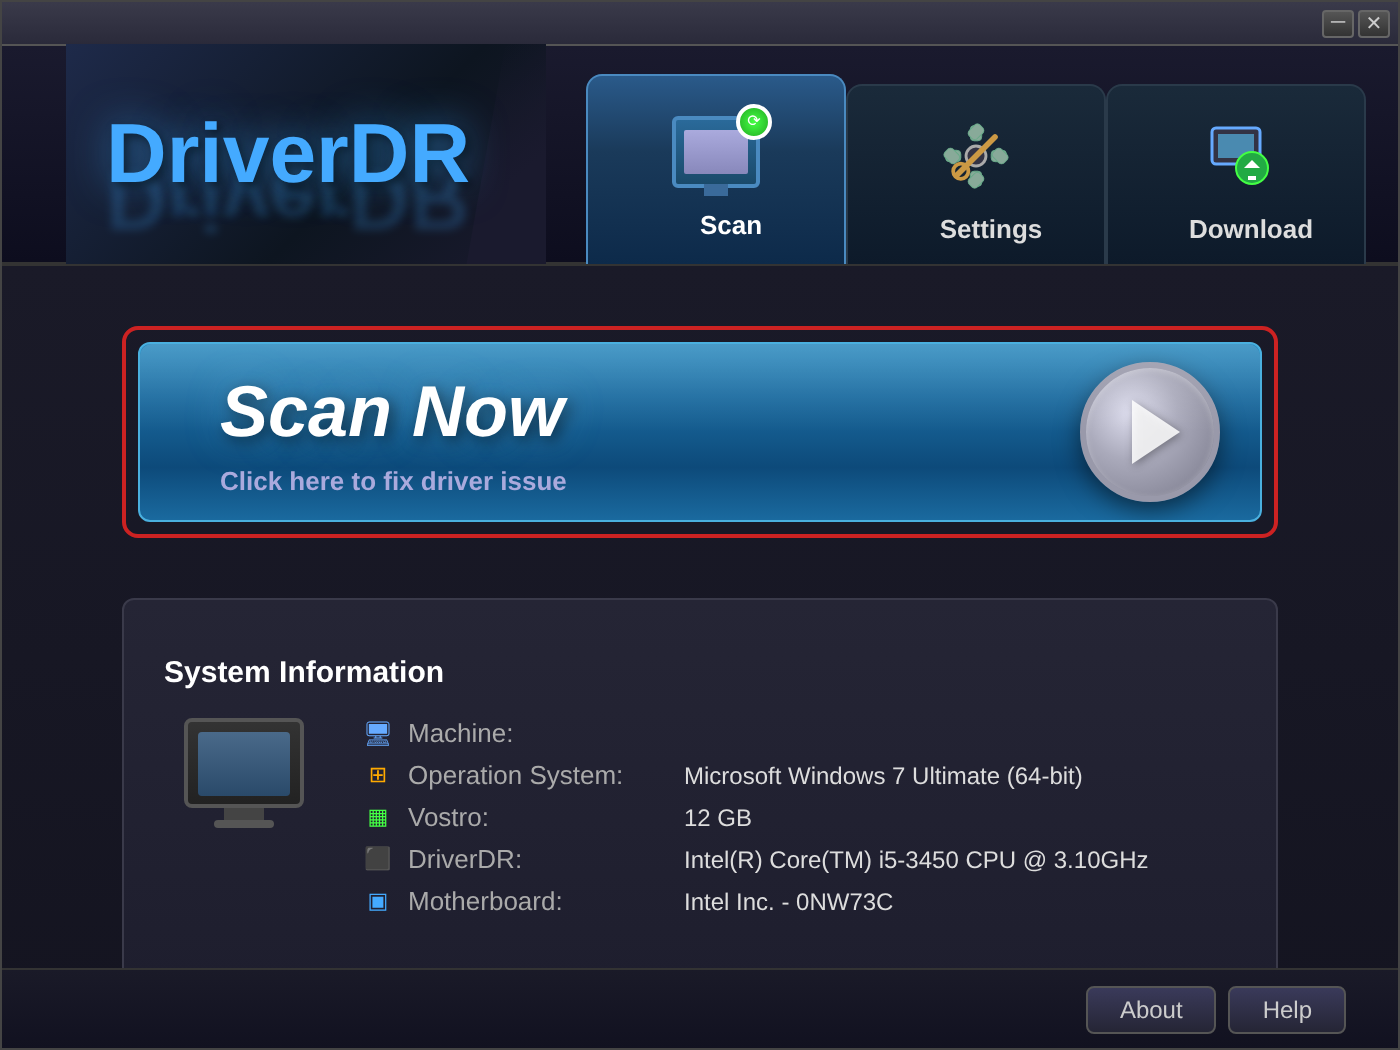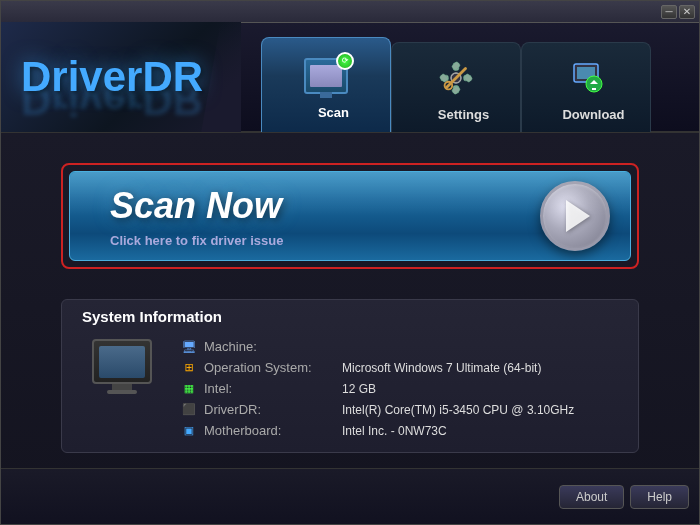--- a/index.html
+++ b/index.html
@@ -58,20 +58,21 @@
 
     .logo-area {
       width: 240px;
       height: 110px;
       display: flex;
       align-items: center;
       padding-left: 20px;
       background: linear-gradient(135deg, #1e2a4a 0%, #0d1520 60%, #1a1a2e 100%);
       position: relative;
       overflow: hidden;
+      margin-left: 32px;
     }
 
     .logo-area::after {
       content: '';
       position: absolute;
       right: -30px;
       top: 0;
       bottom: 0;
       width: 60px;
       background: linear-gradient(135deg, transparent 0%, #1a1a2e 50%);
@@ -282,21 +283,21 @@
       border-left: 24px solid rgba(255,255,255,0.85);
       margin-left: 6px;
       filter: drop-shadow(1px 1px 2px rgba(0,0,0,0.4));
     }
 
     
     .system-info {
       background: linear-gradient(180deg, #252535 0%, #1e1e2e 100%);
       border-radius: 6px;
       border: 1px solid #3a3a4a;
-      padding: 8px 20px;
+      padding: 28px 20px;
     }
 
     .system-info-title {
       font-size: 15px;
       font-weight: bold;
       color: #fff;
       margin-bottom: 14px;
     }
 
     .system-info-body {
@@ -381,27 +382,27 @@
     .icon-mem { color: #4f4; font-size: 11px; }
     .icon-cpu { color: #f84; font-size: 11px; }
     .icon-mb { color: #4af; font-size: 11px; }
 
     
     .footer {
       position: absolute;
       bottom: 0;
       left: 0;
       right: 0;
-      height: 56px;
+      height: 40px;
       background: linear-gradient(180deg, #1a1a28 0%, #111120 100%);
       border-top: 1px solid #333;
       display: flex;
       align-items: center;
       justify-content: flex-end;
-      padding-right: 10px;
+      padding-right: 26px;
       gap: 6px;
     }
 
     .footer-btn {
       padding: 4px 16px;
       background: linear-gradient(180deg, #3a3a5a 0%, #252535 100%);
       border: 1px solid #555;
       border-radius: 4px;
       color: #ccc;
       font-size: 12px;
@@ -525,21 +526,21 @@
           </div>
 
           <div class="info-row">
             <div class="info-icon icon-os">⊞</div>
             <div class="info-label">Operation System:</div>
             <div class="info-value">Microsoft Windows 7 Ultimate (64-bit)</div>
           </div>
 
           <div class="info-row">
             <div class="info-icon icon-mem">▦</div>
-            <div class="info-label">Intel:</div>
+            <div class="info-label">Vostro:</div>
             <div class="info-value">12 GB</div>
           </div>
 
           <div class="info-row">
             <div class="info-icon icon-cpu">⬛</div>
             <div class="info-label">DriverDR:</div>
             <div class="info-value">Intel(R) Core(TM) i5-3450 CPU @ 3.10GHz</div>
           </div>
 
           <div class="info-row">

